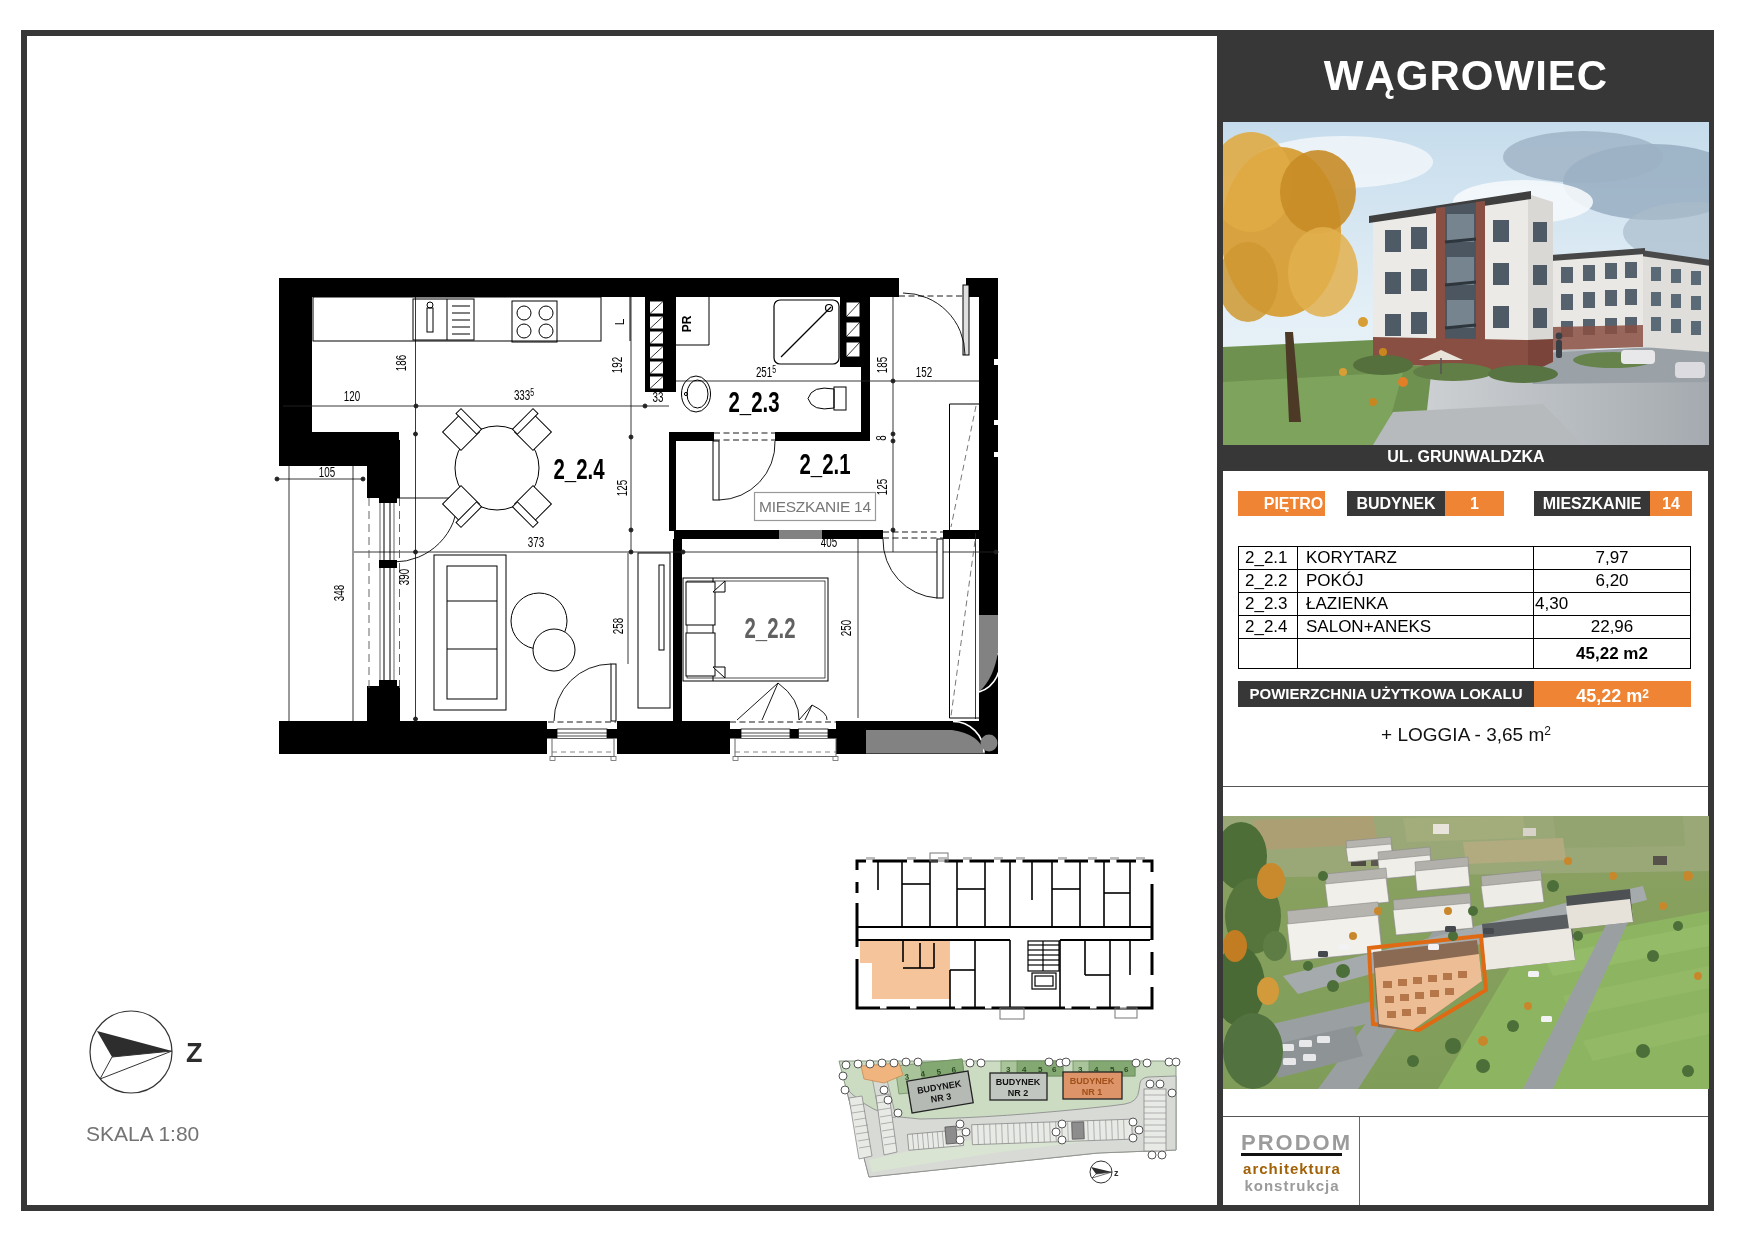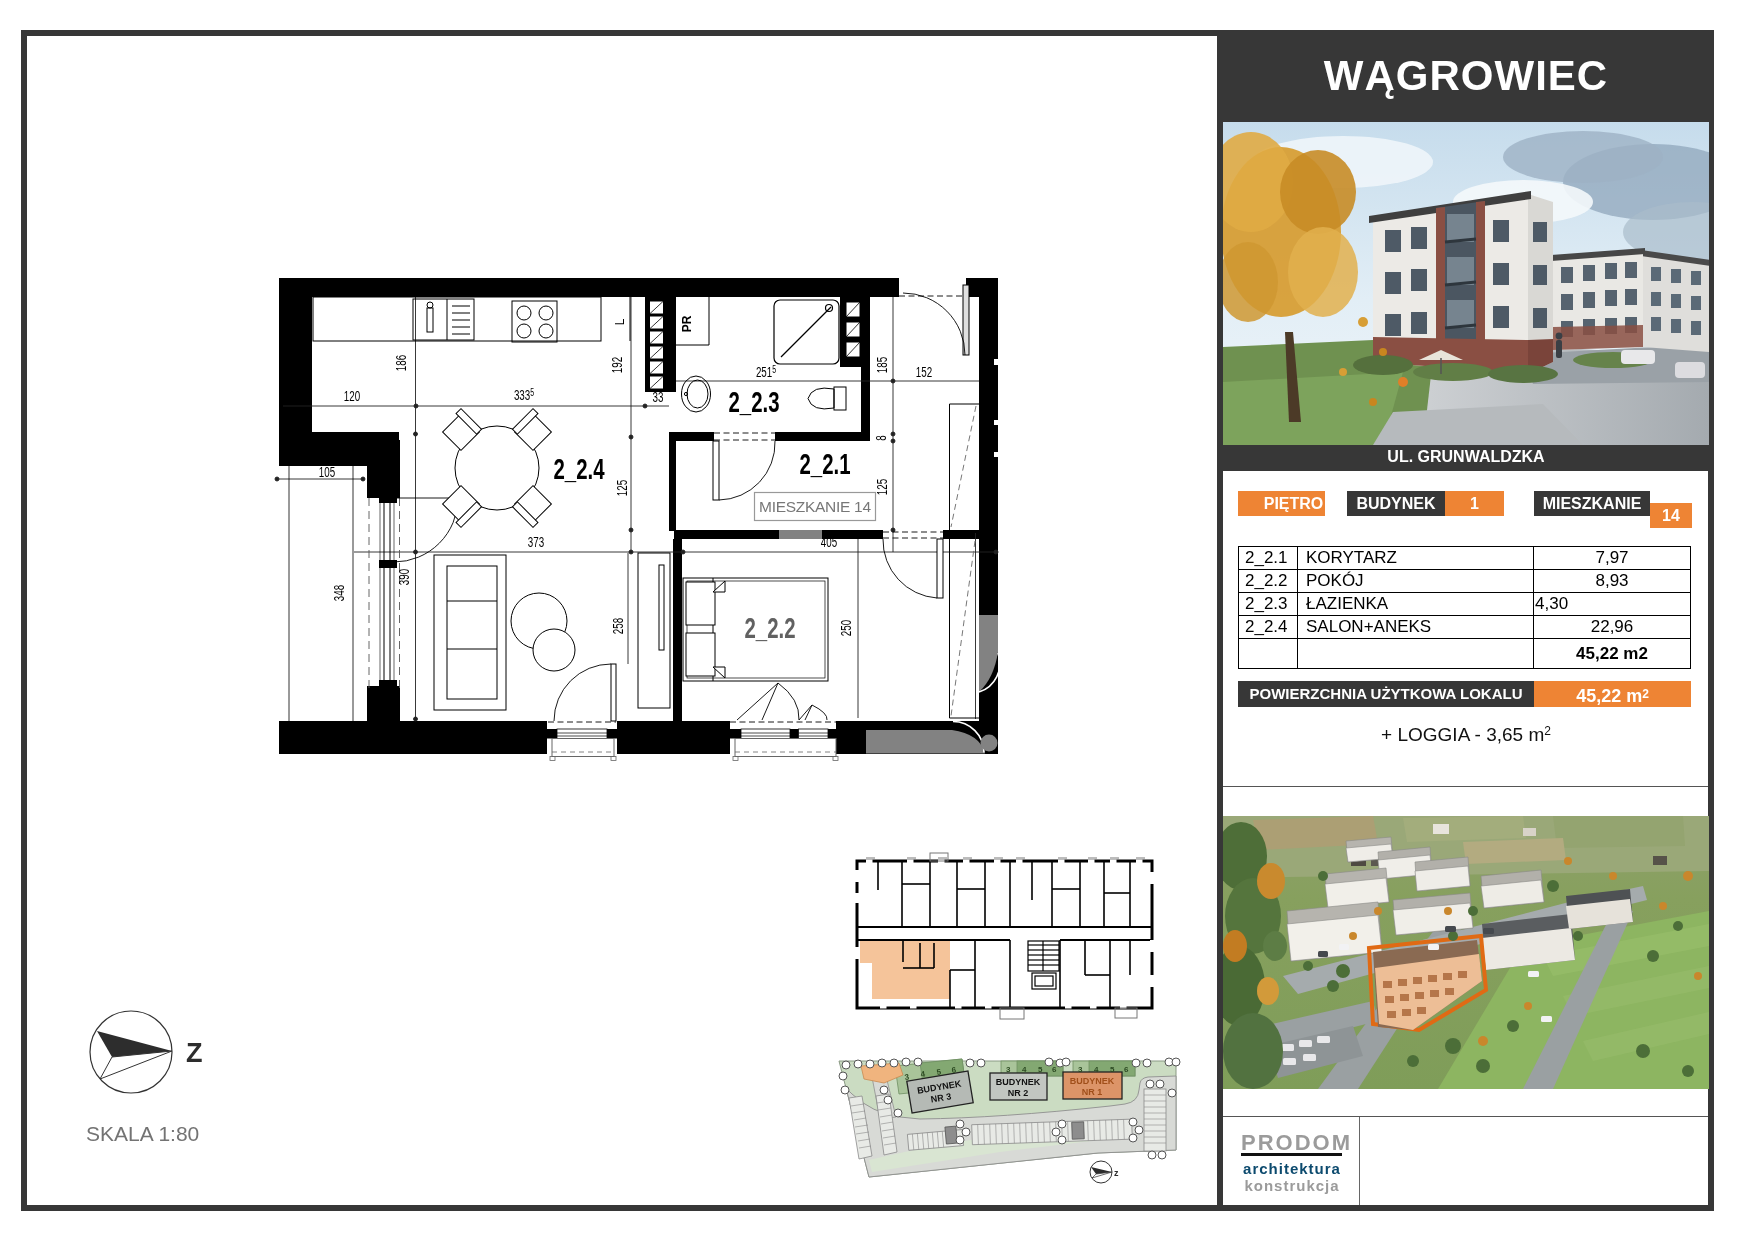--- a/index.html
+++ b/index.html
@@ -164,33 +164,33 @@
 <div class="abs wt" style="left:1223px;top:448px;width:486px;text-align:center;font-size:16px;font-weight:bold;">UL. GRUNWALDZKA</div>
 
 <div class="abs org wt" style="left:1238px;top:491px;width:87px;height:25px;text-align:center;font-size:16px;font-weight:bold;line-height:25px;padding-left:24px;">PIĘTRO II</div>
 
 <div class="abs dk wt" style="left:1347px;top:491px;width:98px;height:25px;text-align:center;font-size:16px;font-weight:bold;line-height:25px;">BUDYNEK</div>
 
 <div class="abs org wt" style="left:1445px;top:491px;width:59px;height:25px;text-align:center;font-size:16px;font-weight:bold;line-height:25px;">1</div>
 
 <div class="abs dk wt" style="left:1534px;top:491px;width:116px;height:25px;text-align:center;font-size:16px;font-weight:bold;line-height:25px;">MIESZKANIE</div>
 
-<div class="abs org wt" style="left:1650px;top:491px;width:42px;height:25px;text-align:center;font-size:16px;font-weight:bold;line-height:25px;margin-top:12px;">14</div>
+<div class="abs org wt" style="left:1650px;top:491px;width:42px;height:25px;text-align:center;font-size:16px;font-weight:bold;line-height:25px;">14</div>
 
 <table class="abs" style="left:1238px;top:546px;width:453px;height:108px;border-collapse:collapse;font-size:17px;color:#000;" cellspacing="0">
 <tbody>
         <tr style="height:19px;">
           <td style="border:1px solid #000;width:59px;padding:0 0 0 6px;">2_2.1</td>
           <td style="border:1px solid #000;width:236px;padding:0 0 0 8px;">KORYTARZ</td>
           <td style="border:1px solid #000;text-align:center;">7,97</td>
         </tr>
 <tr style="height:19px;">
           <td style="border:1px solid #000;padding:0 0 0 6px;">2_2.2</td>
           <td style="border:1px solid #000;padding:0 0 0 8px;">POKÓJ</td>
-          <td style="border:1px solid #000;text-align:center;">8,93</td>
+          <td style="border:1px solid #000;text-align:center;">6,20</td>
         </tr>
 <tr style="height:19px;">
           <td style="border:1px solid #000;padding:0 0 0 6px;">2_2.3</td>
           <td style="border:1px solid #000;padding:0 0 0 8px;margin-top:21px;">ŁAZIENKA</td>
           <td style="border:1px solid #000;text-align:left;">4,30</td>
         </tr>
 <tr style="height:19px;">
           <td style="border:1px solid #000;padding:0 0 0 6px;">2_2.4</td>
           <td style="border:1px solid #000;padding:0 0 0 8px;">SALON+ANEKS</td>
           <td style="border:1px solid #000;text-align:center;">22,96</td>
@@ -354,21 +354,21 @@
 </svg>
 
 <div class="abs" style="left:1223px;top:1116px;width:485px;height:1px;background:#555;"></div>
 
 <div class="abs" style="left:1359px;top:1117px;width:1px;height:88px;background:#666;"></div>
 
 <div class="abs" style="left:1241px;top:1130px;width:102px;text-align:center;font-size:22px;font-weight:bold;color:#9b9b9b;letter-spacing:2px;">PRODOM</div>
 
 <div class="abs" style="left:1241px;top:1153px;width:101px;height:3px;background:#111;"></div>
 
-<div class="abs" style="left:1241px;top:1160px;width:102px;text-align:center;font-size:15px;font-weight:bold;color:#0c4a6e;letter-spacing:1px;">architektura</div>
+<div class="abs" style="left:1241px;top:1160px;width:102px;text-align:center;font-size:15px;font-weight:bold;color:#a16207;letter-spacing:1px;">architektura</div>
 
 <div class="abs" style="left:1241px;top:1177px;width:102px;text-align:center;font-size:15px;font-weight:bold;color:#9b9b9b;letter-spacing:1px;">konstrukcja</div>
 
 <div class="abs" style="left:86px;top:1122px;font-size:21px;color:#737373;">SKALA 1:80</div>
 <svg class="abs" style="left:0;top:0;" width="1744" height="1240" viewBox="0 0 1744 1240">
 
 <g stroke-linecap="butt">
 
 <rect x="279" y="278" width="620" height="19" fill="#000"></rect>
 <rect x="966" y="278" width="32" height="19" fill="#000"></rect>

